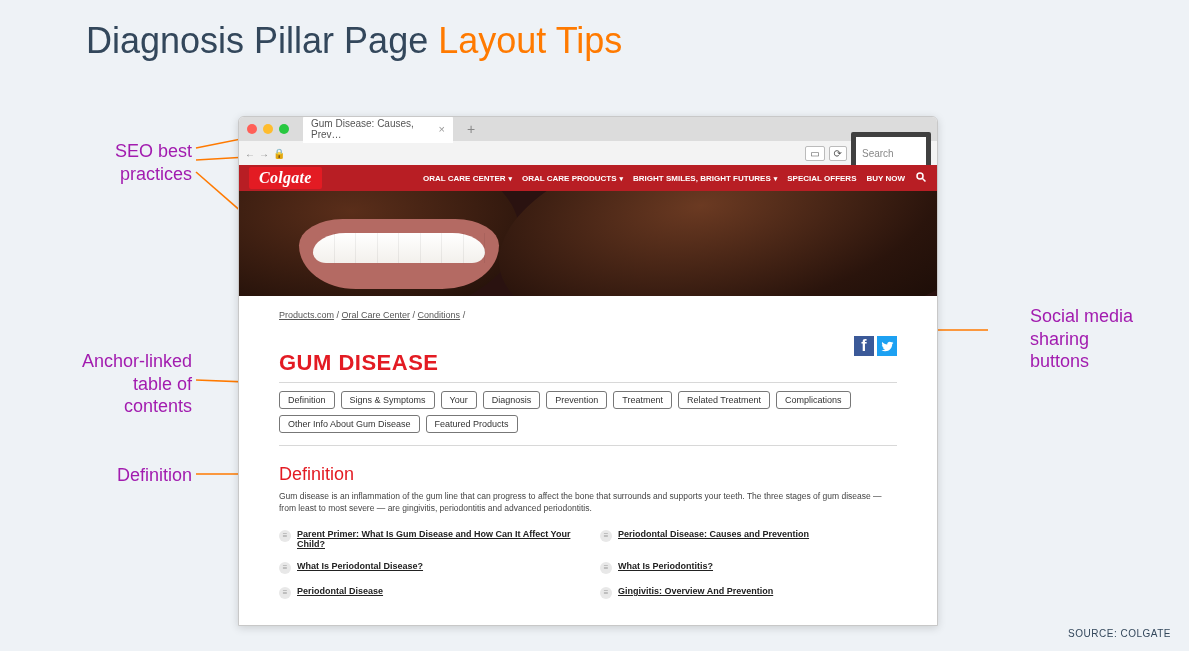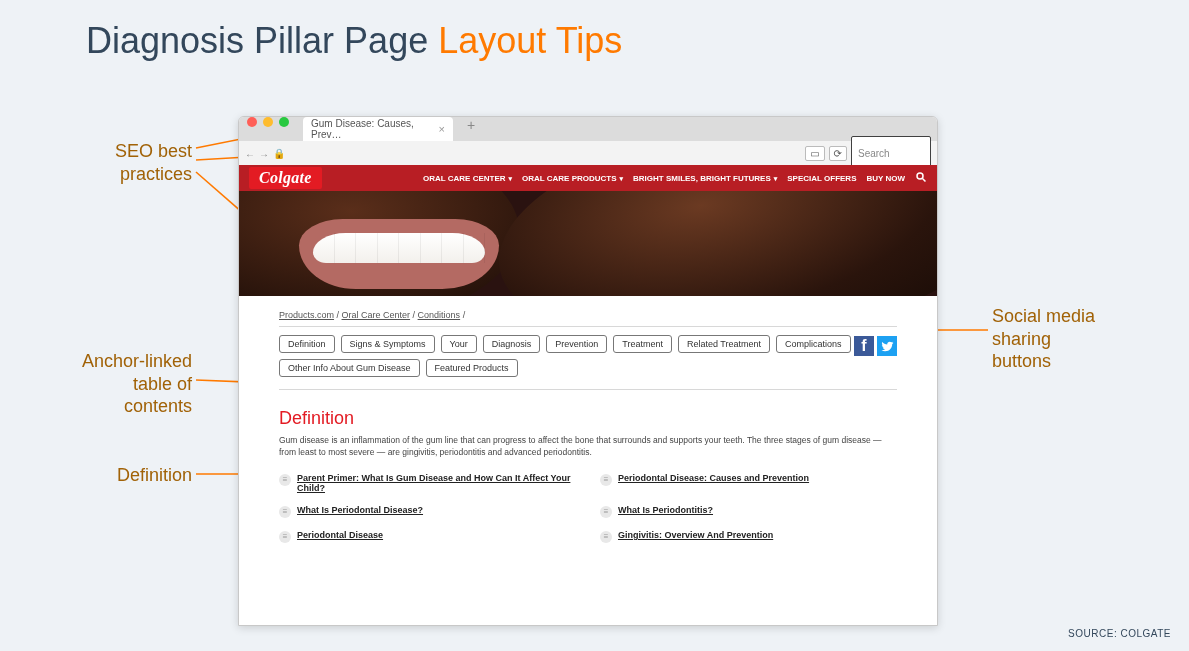--- a/index.html
+++ b/index.html
@@ -7,48 +7,48 @@
     width: 1189px;
     height: 651px;
     background: #eef2f6;
     font-family: -apple-system, "Helvetica Neue", Arial, sans-serif;
     position: relative;
     overflow: hidden;
   }
   .slide-title { position: absolute; top: 20px; left: 86px; font-size: 36px; font-weight: 400; color: #33475b; }
   .slide-title .accent { color: #ff7a00; }
   
-  .label { position: absolute; color: #a16207; font-size: 18px; line-height: 1.25; }
+  .label { position: absolute; color: #a21caf; font-size: 18px; line-height: 1.25; }
   .label.right-align { text-align: right; }
   
   svg.arrows { position: absolute; top: 0; left: 0; width: 1189px; height: 651px; pointer-events: none; }
   
   .browser {
     position: absolute;
     top: 116px; left: 238px;
     width: 700px; height: 510px;
     background: #fff;
     border: 1px solid #c8c8c8;
     border-radius: 6px 6px 0 0;
     box-shadow: 0 2px 8px rgba(0,0,0,0.15);
     overflow: hidden;
   }
-  .chrome { background: #dcdcdc; height: 24px; display: flex; gap: 6px; padding: 0 8px; }
+  .chrome { background: #dcdcdc; height: 24px; display: flex; align-items: center; gap: 6px; padding: 0 8px; }
   .dot { width: 10px; height: 10px; border-radius: 50%; }
   .dot.r { background: #ff5f57; } .dot.y { background: #febc2e; } .dot.g { background: #28c840; }
   .tab { background: #fff; border-radius: 4px 4px 0 0; font-size: 10px; color: #555; padding: 3px 8px; margin-left: 8px; display: inline-flex; align-items: center; max-width: 150px; }
   .tab .x { margin-left: 6px; color: #999; font-size: 11px; }
   .tab-plus { color: #888; font-size: 14px; margin-left: 8px; }
   .addr { background: #f3f3f3; height: 24px; display: flex; align-items: center; font-size: 10px; color: #555; padding: 0 6px; gap: 4px; }
   .addr .nav { color: #888; }
   .addr .lock { color: #1a8a1a; }
   .addr .url { flex: 0 0 auto; color: #666; letter-spacing: 0.1px; }
   .addr .spacer { flex: 1; }
   .addr .box { border: 1px solid #bbb; background: #fff; padding: 1px 4px; border-radius: 2px; }
-  .addr .search { border: 1px solid #404040; background: #fff; padding: 11px 6px; color: #888; border-radius: 2px; width: 80px; }
+  .addr .search { border: 5px solid #404040; background: #fff; padding: 11px 6px; color: #888; border-radius: 2px; width: 80px; }
   
   .page { position: relative; }
   .site-bar { background: #b81e24; height: 26px; display: flex; align-items: center; padding: 0 10px; color: #fff; font-size: 8px; font-weight: 600; }
   .logo { background: #e31b23; color: #fff; font-style: italic; font-weight: 700; font-size: 16px; padding: 2px 10px; border-radius: 2px; letter-spacing: 0.3px; font-family: Georgia, serif; }
   .site-nav { margin-left: auto; display: flex; gap: 10px; align-items: center; }
   .site-nav span .car { font-size: 7px; margin-left: 1px; }
   .search-ico { font-size: 11px; }
   
   .hero { height: 105px; position: relative; overflow: hidden; background: #2a1210; }
   .hero .hair1 { position: absolute; width: 520px; height: 220px; background: radial-gradient(ellipse at 40% 35%, #6b3a22 0%, #2a140c 55%, #120804 100%); right: -80px; top: -70px; border-radius: 50%; transform: rotate(-8deg); }
@@ -80,21 +80,21 @@
 <div class="slide-title">
   <span>Diagnosis Pillar Page </span><span class="accent">Layout Tips</span>
 </div>
 
 <div class="label right-align" style="top: 140px; left: 82px; width: 110px; white-space: pre-line;">SEO best
 practices</div>
 <div class="label right-align" style="top: 350px; left: 42px; width: 150px; white-space: pre-line;">Anchor-linked
 table of
 contents</div>
 <div class="label right-align" style="top: 464px; left: 70px; width: 122px; white-space: pre-line;">Definition</div>
-<div class="label" style="top: 305px; left: 992px; width: 150px; white-space: pre-line;">Social media
+<div class="label" style="top: 305px; left: 1030px; width: 150px; white-space: pre-line;">Social media
 sharing
 buttons</div>
 
 <svg class="arrows">
   <defs>
     <marker id="arrowhead" markerWidth="8" markerHeight="8" refX="6" refY="3" orient="auto">
       <path d="M0,0 L7,3 L0,6 Z" fill="#ff7a00"></path>
     </marker>
   </defs>
 
@@ -166,20 +166,21 @@
     <div class="content">
       <div class="crumbs" id="crumbs"><a>Products.com</a><span>  /  </span><a>Oral Care Center</a><span>  /  </span><a>Conditions</a><span>  /  </span></div>
       <div class="social">
         <span class="fb">f</span>
         <span class="tw">
           <svg width="13" height="13" viewBox="0 0 24 24" fill="#fff">
               <path d="M23 4.9c-.8.4-1.7.6-2.6.8.9-.6 1.6-1.5 2-2.5-.9.5-1.9.9-2.9 1.1C18.6 3.4 17.4 3 16 3c-2.5 0-4.5 2-4.5 4.5 0 .4 0 .7.1 1C7.9 8.3 4.6 6.5 2.3 3.8c-.4.7-.6 1.5-.6 2.3 0 1.6.8 3 2 3.8-.8 0-1.5-.2-2.1-.6v.1c0 2.2 1.6 4 3.6 4.4-.4.1-.8.2-1.2.2-.3 0-.6 0-.8-.1.6 1.8 2.3 3.1 4.3 3.1-1.6 1.2-3.5 2-5.7 2-.4 0-.7 0-1.1-.1 2 1.3 4.4 2 7 2 8.4 0 13-7 13-13v-.6c.9-.6 1.7-1.4 2.3-2.4z"></path>
             </svg>
         </span>
       </div>
+      <div class="page-title">GUM DISEASE</div>
       <hr class="rule">
       <div class="pills" id="pills">
           <span class="pill">Definition</span>
           <span class="pill">Signs &amp; Symptoms</span>
           <span class="pill">Your</span>
           <span class="pill">Diagnosis</span>
           <span class="pill">Prevention</span>
           <span class="pill">Treatment</span>
           <span class="pill">Related Treatment</span>
           <span class="pill">Complications</span>

